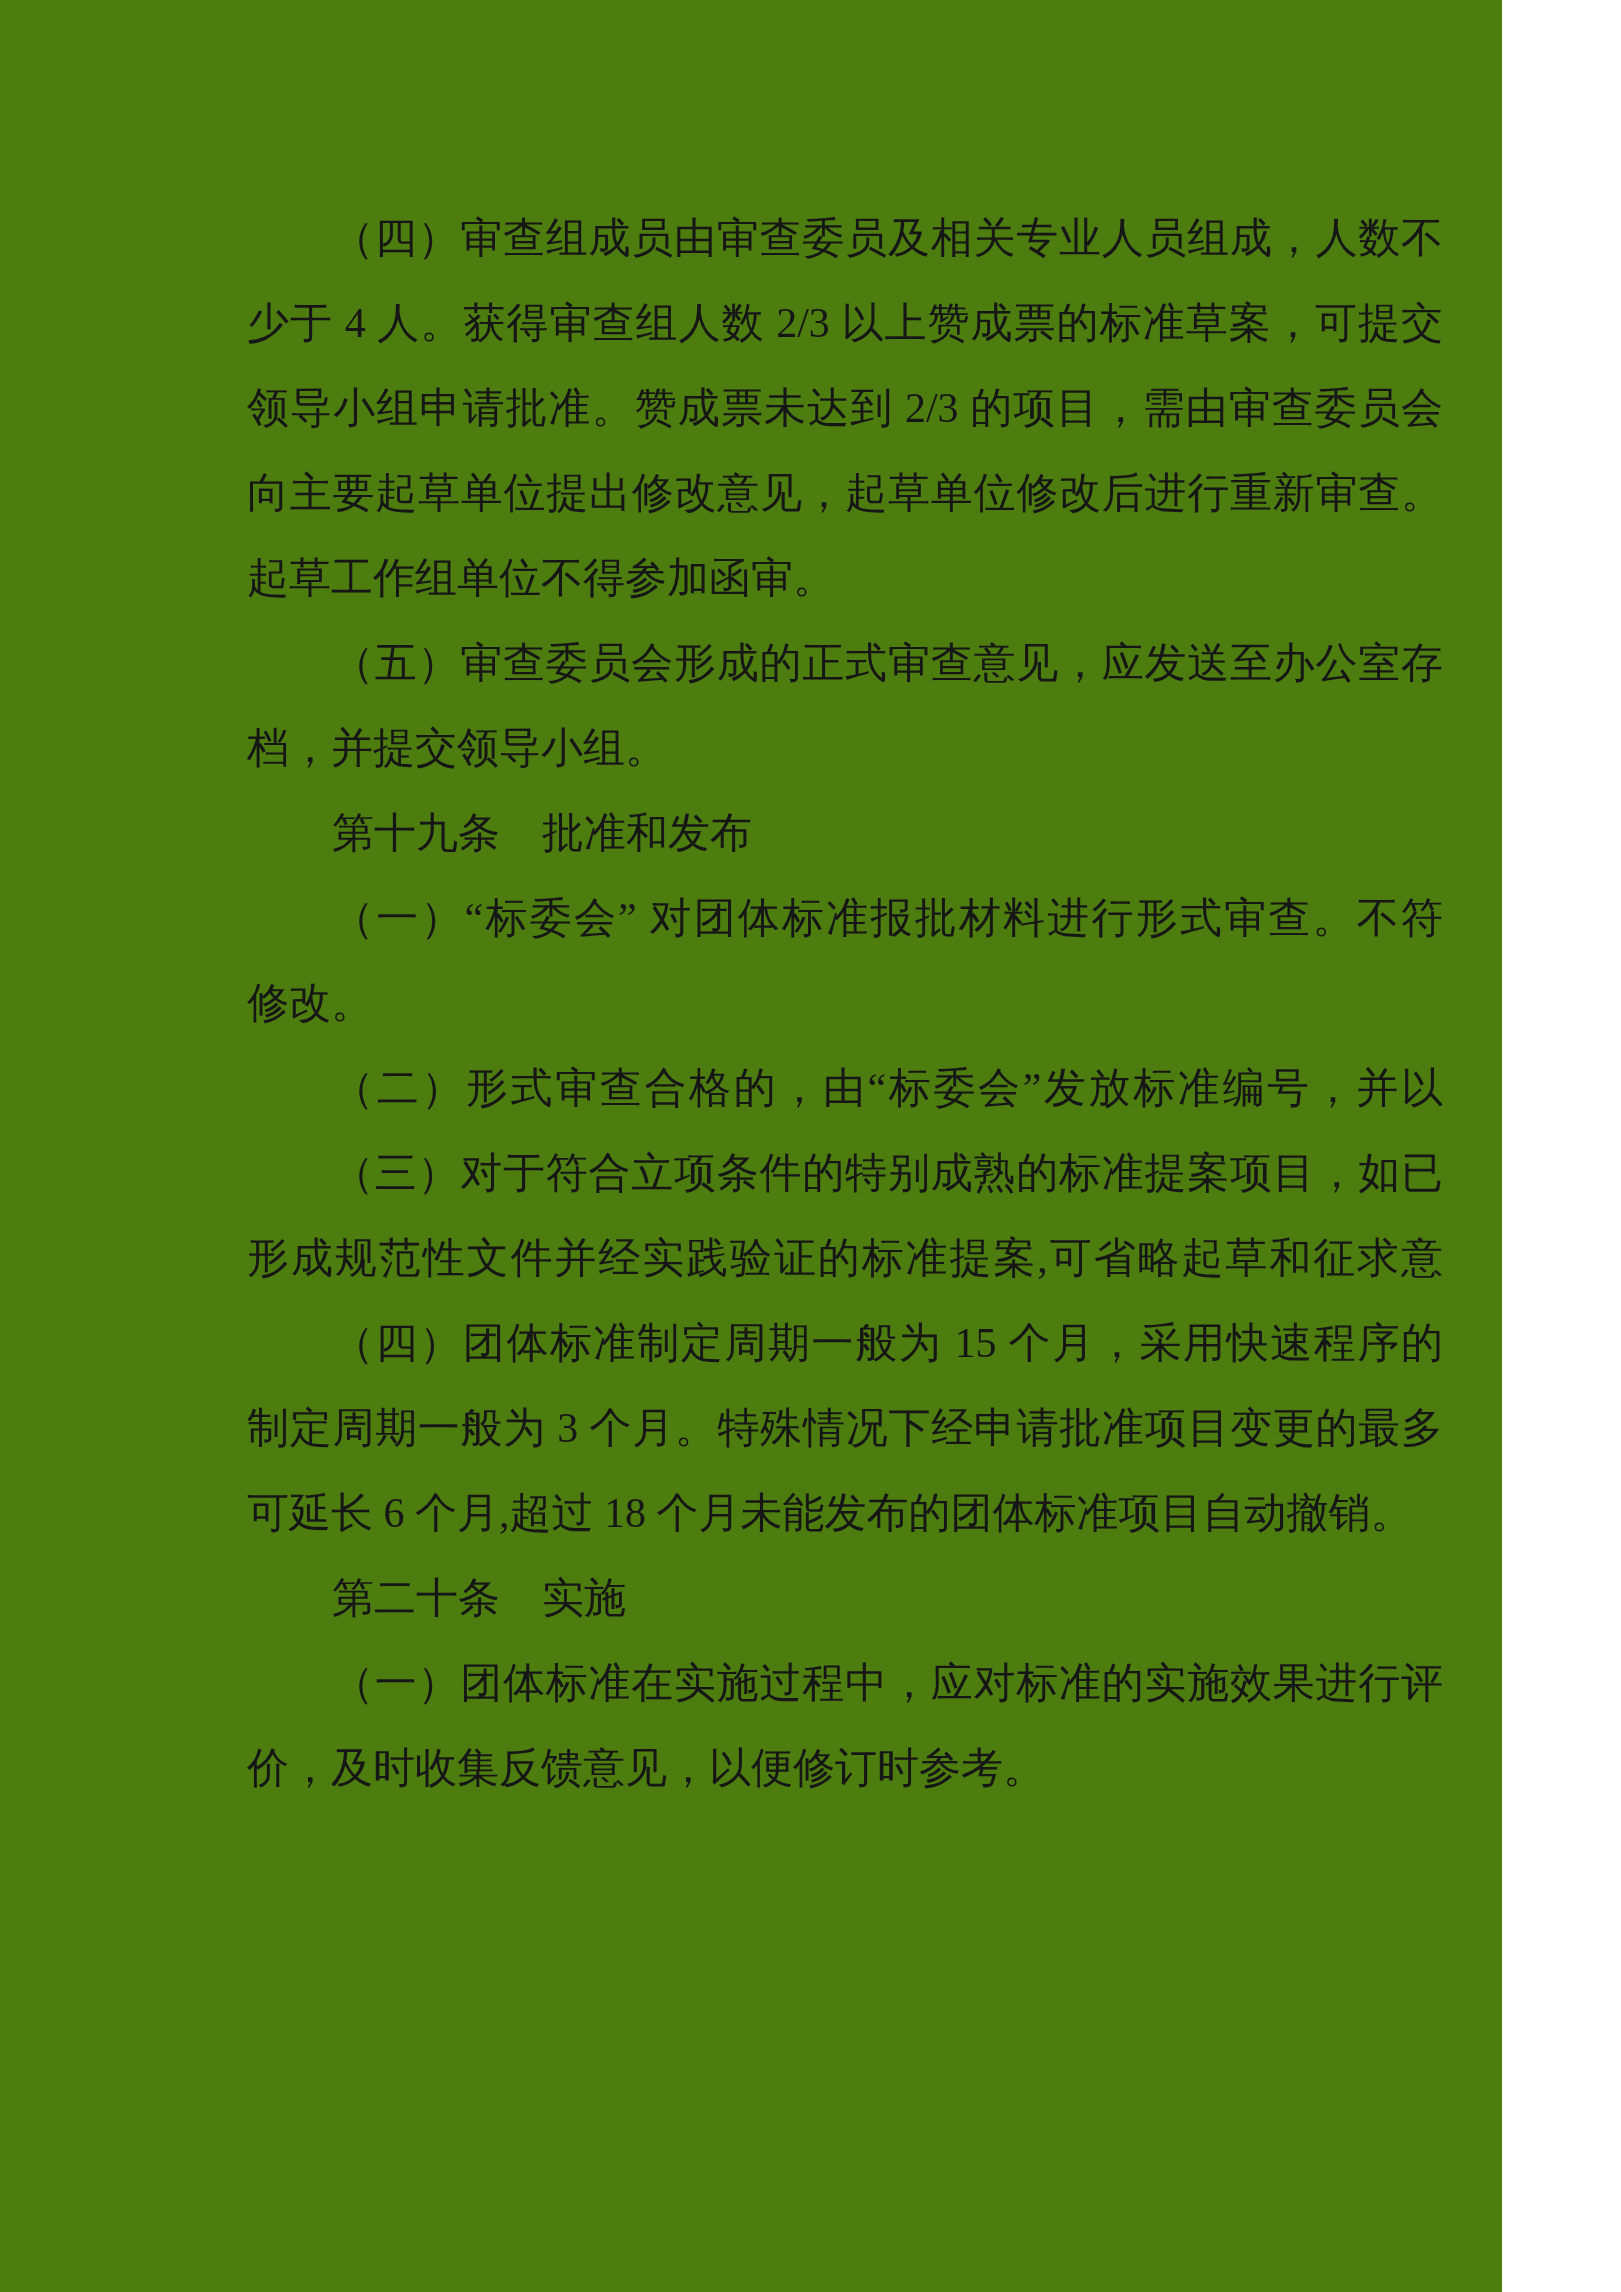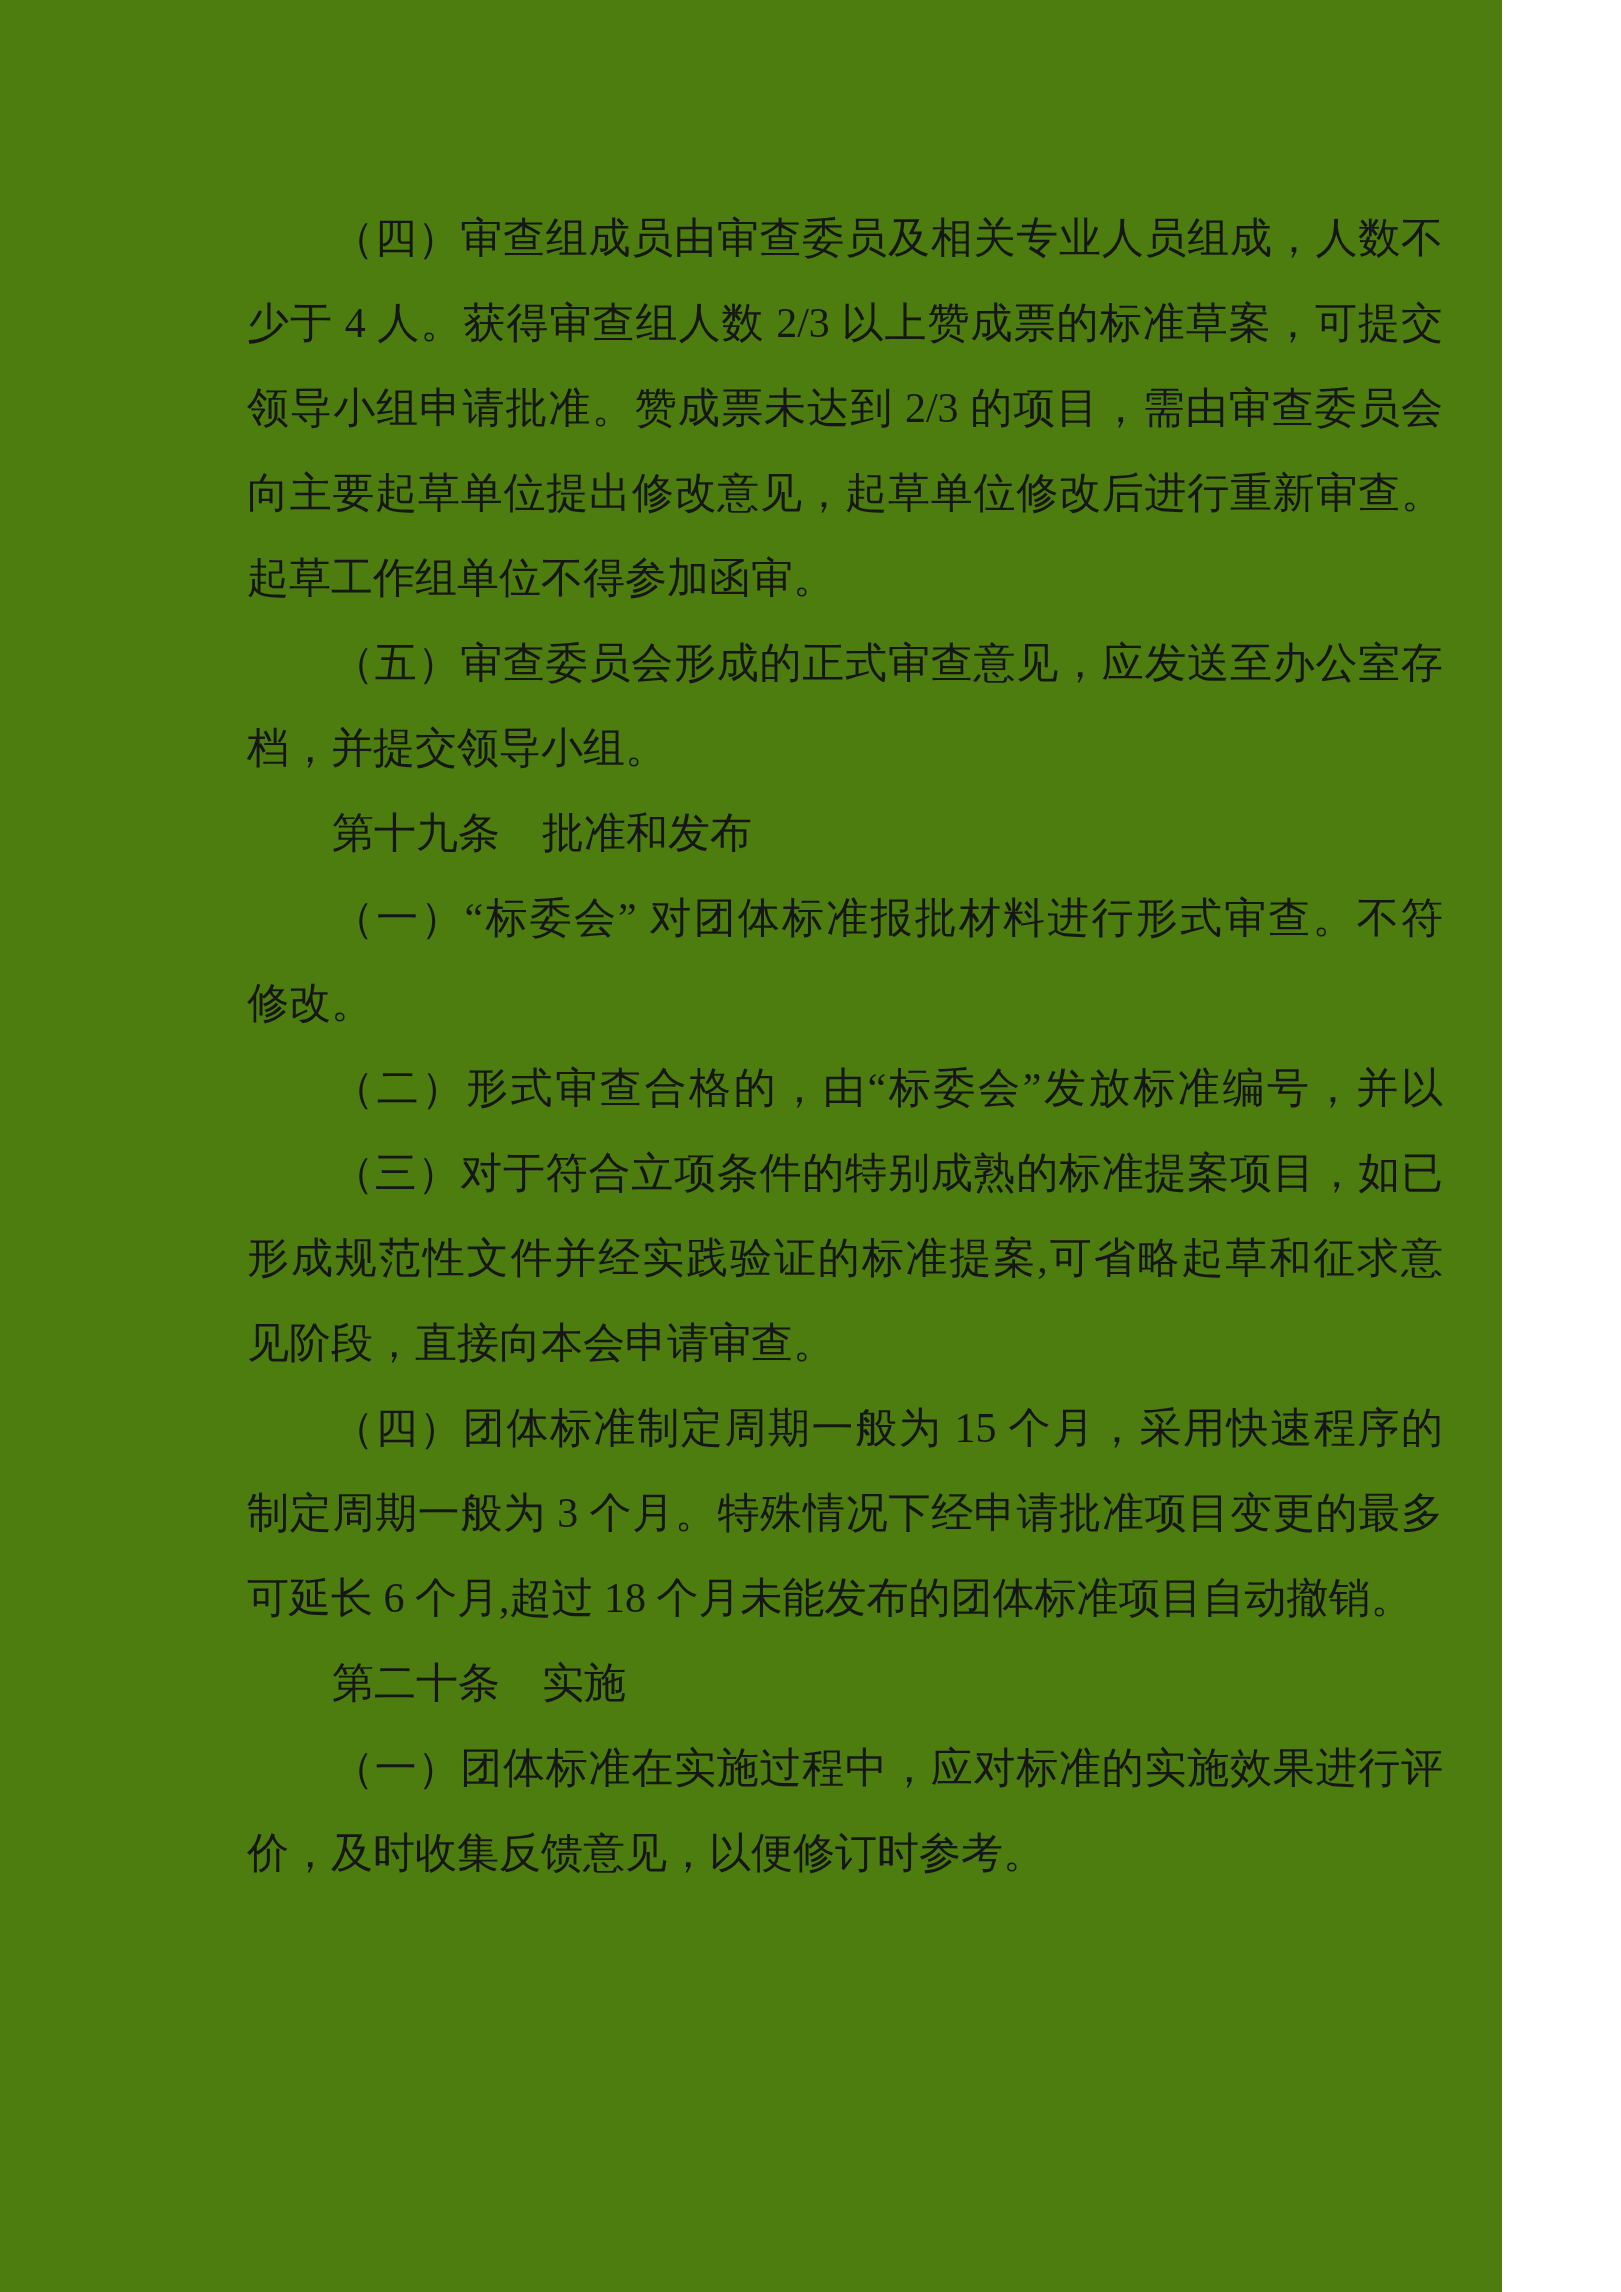--- a/index.html
+++ b/index.html
@@ -50,21 +50,20 @@
     <div class="line fill">向主要起草单位提出修改意见，起草单位修改后进行重新审查。</div>
     <div class="line end">起草工作组单位不得参加函审。</div>
     <div class="line fill indent">（五）审查委员会形成的正式审查意见，应发送至办公室存</div>
     <div class="line end">档，并提交领导小组。</div>
     <div class="line end indent">第十九条　批准和发布</div>
     <div class="line fill indent">（一）“标委会” 对团体标准报批材料进行形式审查。不符</div>
     <div class="line end">修改。</div>
     <div class="line fill indent">（二）形式审查合格的，由“标委会”发放标准编号，并以</div>
     <div class="line fill indent">（三）对于符合立项条件的特别成熟的标准提案项目，如已</div>
     <div class="line fill">形成规范性文件并经实践验证的标准提案,可省略起草和征求意</div>
-    <div class="line end">见阶段，直接向本会申请审查。</div>
     <div class="line fill indent">（四）团体标准制定周期一般为 15 个月，采用快速程序的</div>
     <div class="line fill">制定周期一般为 3 个月。特殊情况下经申请批准项目变更的最多</div>
     <div class="line end">可延长 6 个月,超过 18 个月未能发布的团体标准项目自动撤销。</div>
     <div class="line end indent">第二十条　实施</div>
     <div class="line fill indent">（一）团体标准在实施过程中，应对标准的实施效果进行评</div>
     <div class="line end">价，及时收集反馈意见，以便修订时参考。</div>
   </div>
 </div>
 
 

